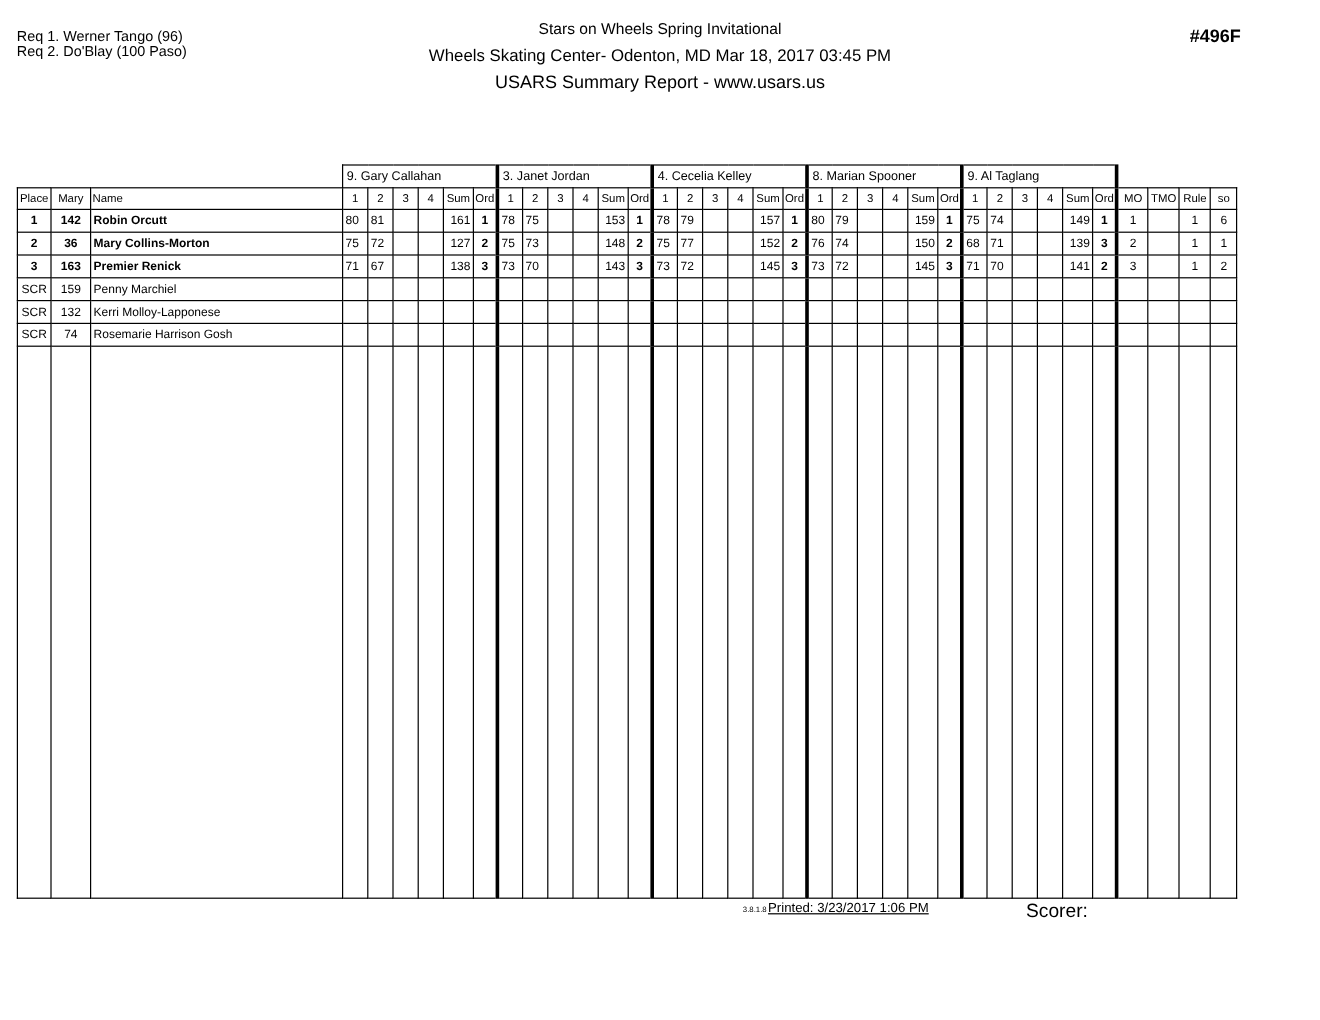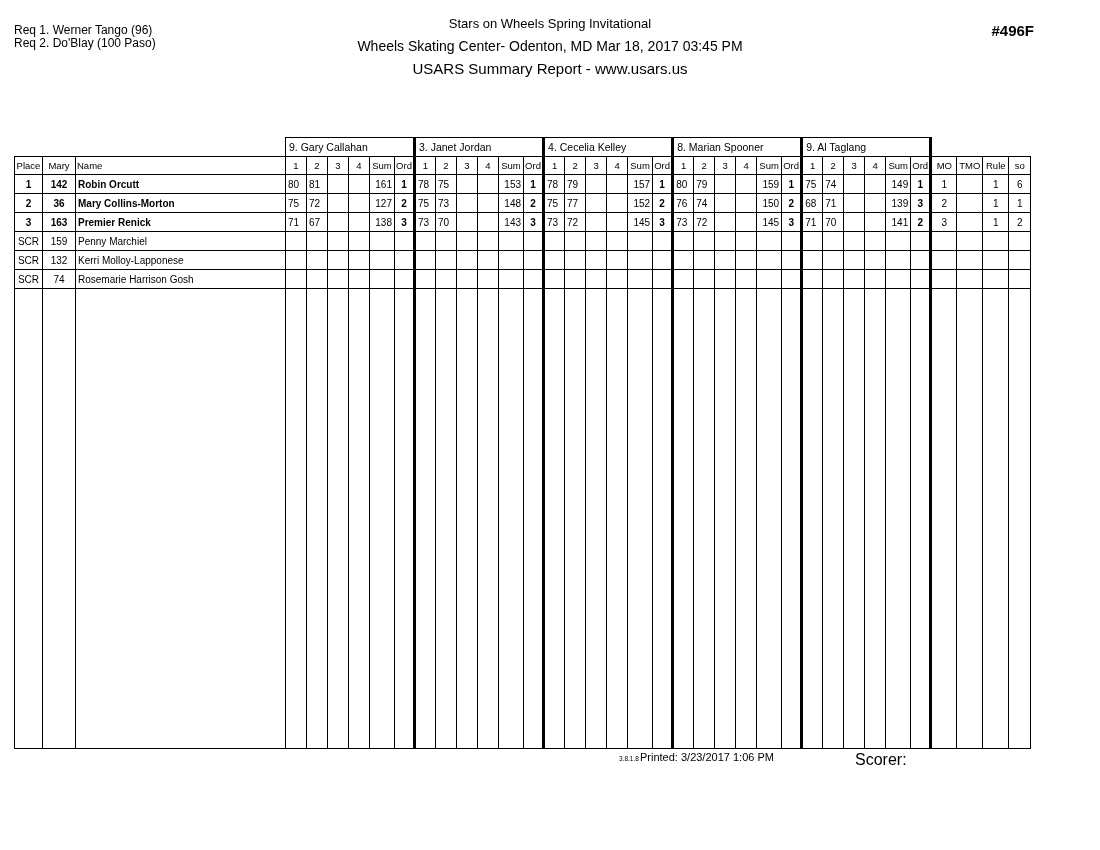--- a/index.html
+++ b/index.html
@@ -28,21 +28,21 @@
   #summary-table td.spacer{border:none;}
   #summary-table td.jhead{font-size:10.5px;padding-left:3px;text-align:left;border-right-width:3px;}
   #summary-table td.hdr{font-size:9.5px;padding:0 1px;}
   #summary-table td.thick{border-right-width:3px;}
   .c{text-align:center;}
   .l{text-align:left;}
   .r{text-align:right;margin-left:40px;}
   .b{font-weight:bold;}
 
   .footer-version{position:absolute;left:619px;top:755px;font-size:6.5px;}
-  .footer-printed{position:absolute;left:640px;top:751px;font-size:11px;}
+  .footer-printed{position:absolute;left:640px;top:751px;font-size:11px;text-decoration:underline;}
   .footer-scorer{position:absolute;left:855px;top:751px;font-size:16px;}
 </style>
 </head>
 <body>
 
 <div class="req-block">
   <div>Req 1.  Werner Tango (96)</div>
   <div>Req 2.  Do'Blay (100 Paso)</div>
 </div>
 

